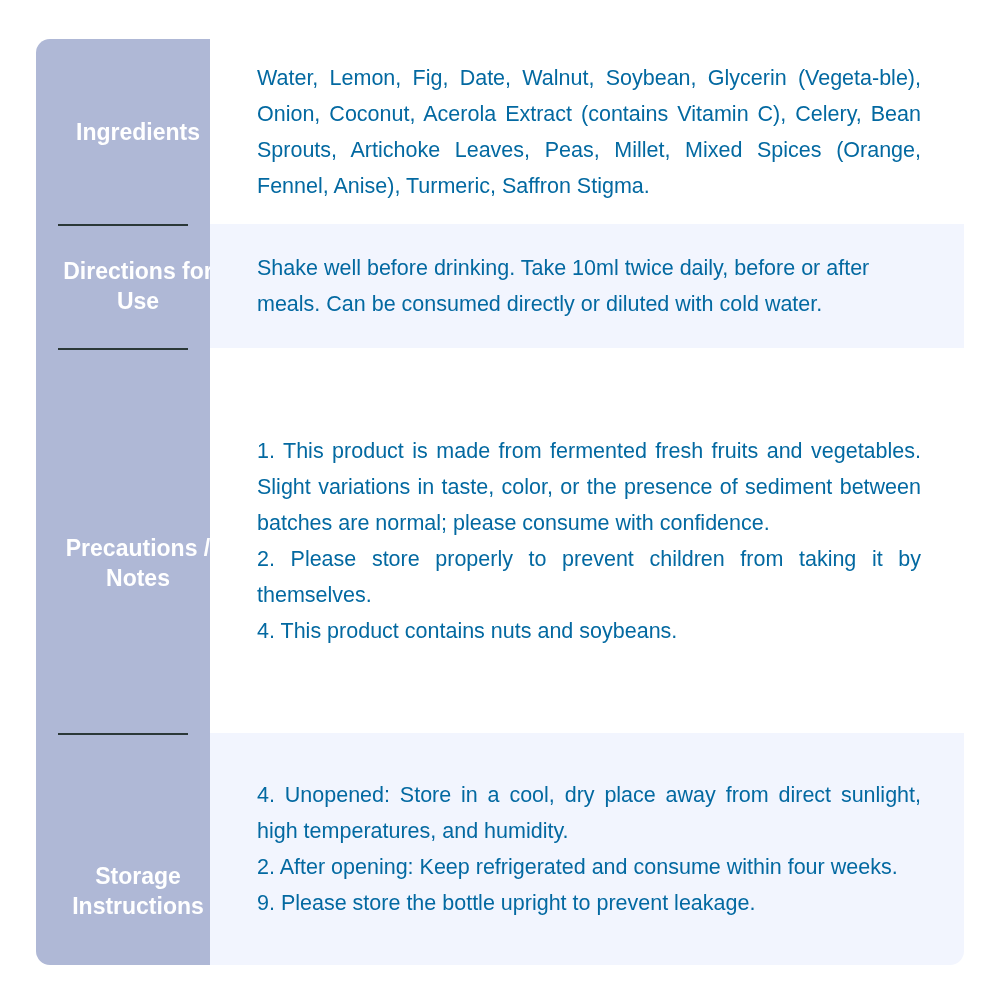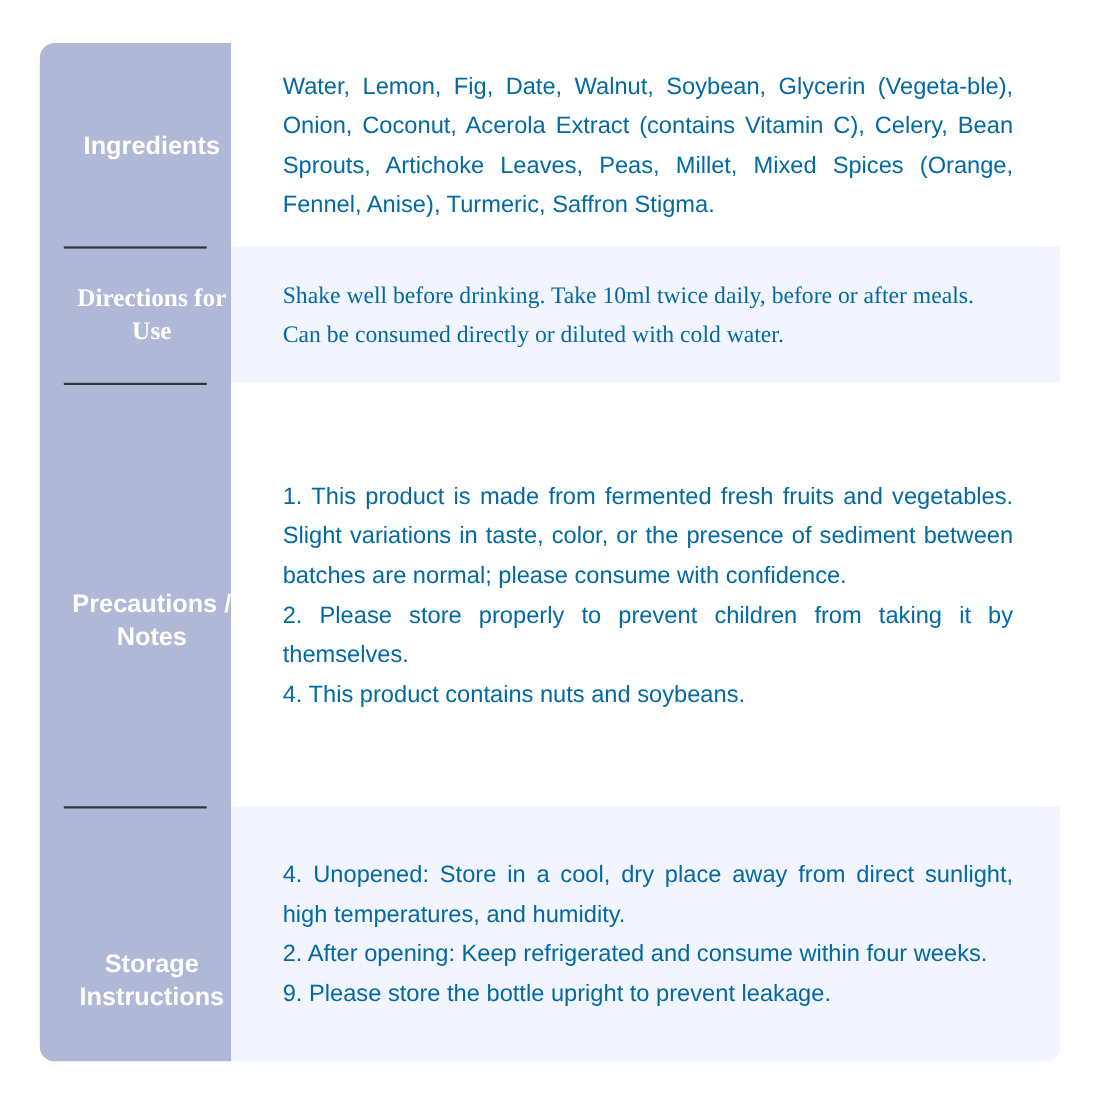--- a/index.html
+++ b/index.html
@@ -94,23 +94,23 @@
   <div class="row" style="top:0; height:185px;">
     <div class="label">Ingredients</div>
     <div class="content">
       <p class="justify-last">Water, Lemon, Fig, Date, Walnut, Soybean, Glycerin (Vegeta-ble), Onion, Coconut, Acerola Extract (contains Vitamin C), Celery, Bean Sprouts, Artichoke Leaves, Peas, Millet, Mixed Spices (Orange, Fennel, Anise), Turmeric, Saffron Stigma.</p>
     </div>
   </div>
 
   <div class="divider" style="top:185px;"></div>
 
   <div class="row shaded" style="top:185px; height:124px;">
-    <div class="label" style="padding:0 20px; box-sizing:border-box;font-family:Liberation Serif, serif;">Directions for Use</div>
+    <div class="label" style="padding:0 20px; box-sizing:border-box;">Directions for Use</div>
     <div class="content">
-      <p class="justify-last" style="text-align:left;font-family:Liberation Serif, serif;">Shake well before drinking. Take 10ml twice daily, before or after meals. Can be consumed directly or diluted with cold water.</p>
+      <p class="justify-last" style="text-align:left;">Shake well before drinking. Take 10ml twice daily, before or after meals. Can be consumed directly or diluted with cold water.</p>
     </div>
   </div>
 
   <div class="divider" style="top:309px;"></div>
 
   <div class="row" style="top:309px; height:385px;">
     <div class="label" style="padding:0 10px; box-sizing:border-box;margin-top:22px;">Precautions / Notes</div>
     <div class="content">
       <p class="justify-last">1. This product is made from fermented fresh fruits and vegetables. Slight variations in taste, color, or the presence of sediment between batches are normal; please consume with confidence.</p>
       <p class="justify-last">2. Please store properly to prevent children from taking it by themselves.</p>

